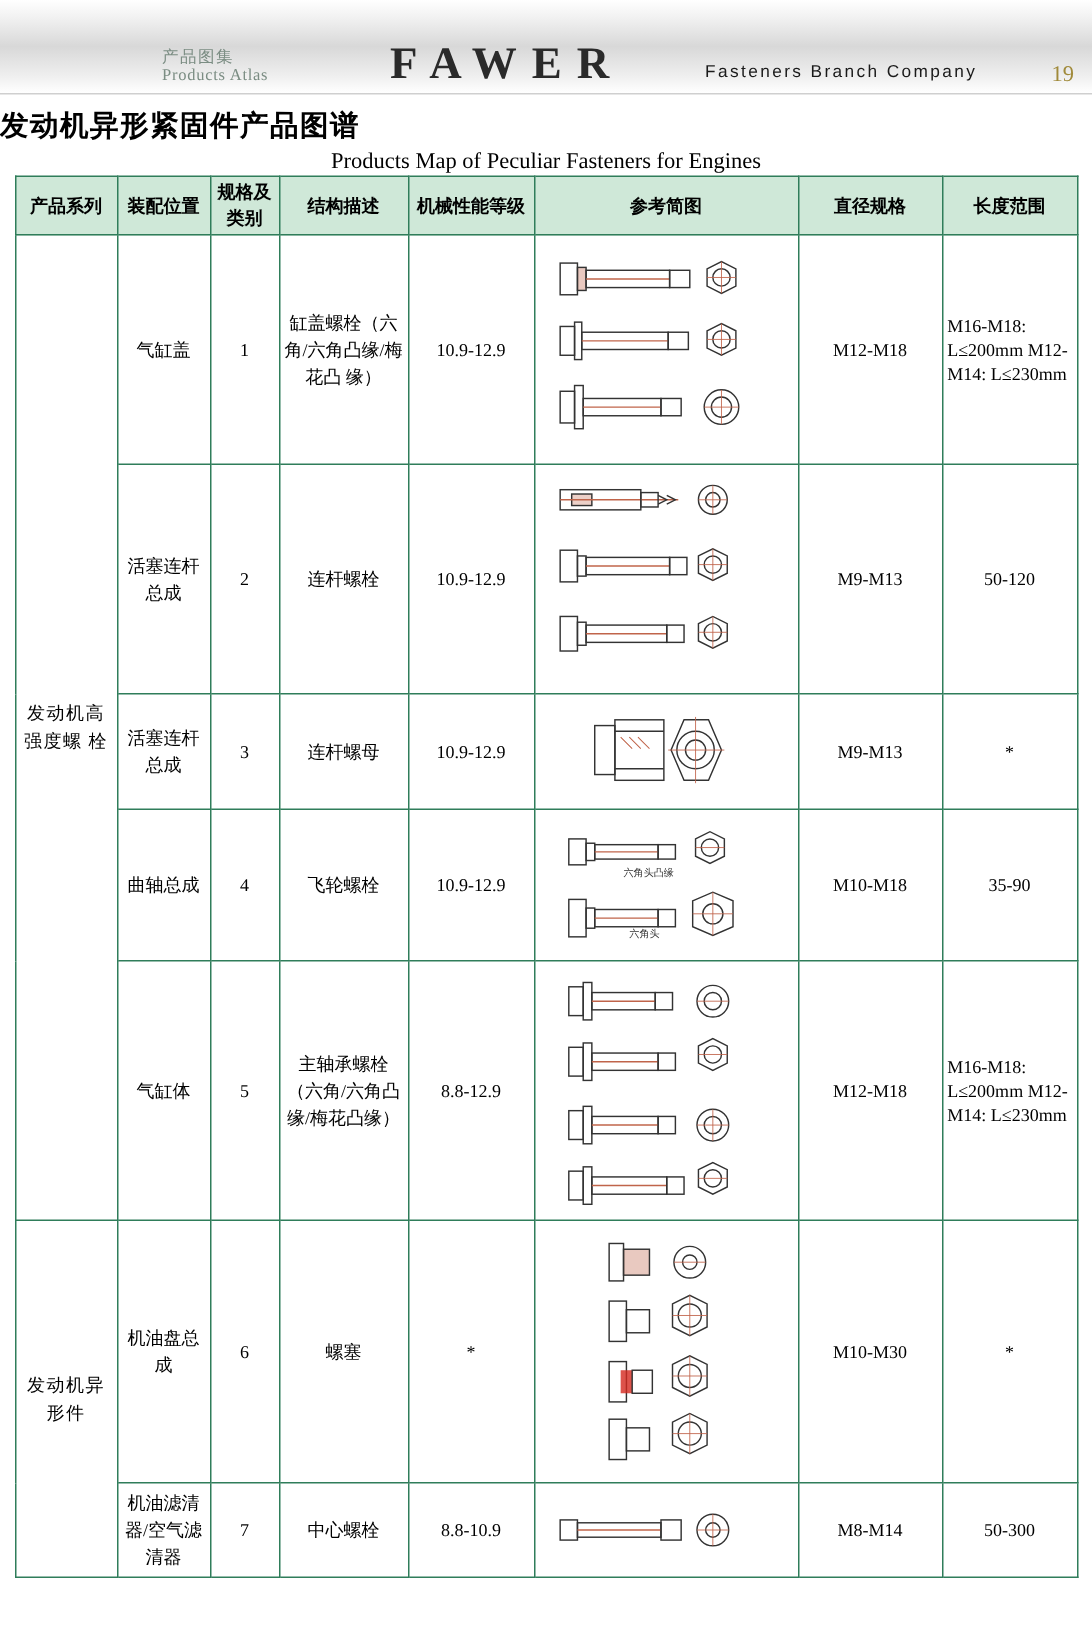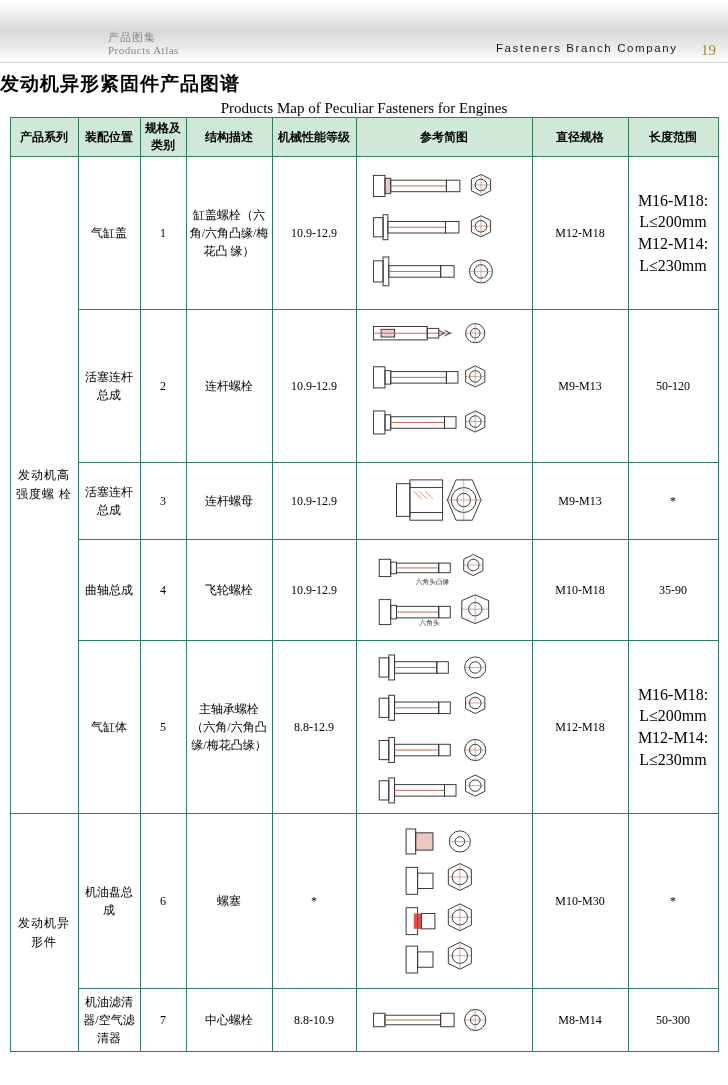--- a/index.html
+++ b/index.html
@@ -47,21 +47,21 @@
     left: 260px;
     top: 26px;
     font-size: 30px;
     font-weight: bold;
     letter-spacing: 10px;
     color: #2a2a2a;
     font-family: "Liberation Serif", serif;
   }
   .company {
     position: absolute;
-    left: 496px;
+    left: 470px;
     top: 42px;
     font-size: 11.5px;
     letter-spacing: 1.6px;
     color: #1a1a1a;
     font-family: "Liberation Sans", sans-serif;
   }
   .page-num {
     position: absolute;
     right: 12px;
     top: 42px;
@@ -132,39 +132,40 @@
     line-height: 1.5;
   }
   td.grade-cell,
   td.dia-cell,
   td.len-cell {
     font-size: 12.5px;
     font-family: "Liberation Serif", serif;
   }
   td.len-cell .multi {
     line-height: 1.35;
-    font-size: 16px;
-    text-align: center;
+    font-size: 12px;
+    text-align: left;
     display: inline-block;
   }
   td.diagram-cell {
     padding: 4px 2px;
   }
   .diagram-wrap {
     display: block;
     width: 100%;
   }
   .star { font-size: 13px; }
 </style>
 </head>
 <body>
 
 <div class="header-band">
   <div class="atlas-zh">产品图集</div>
   <div class="atlas-en">Products Atlas</div>
+  <div class="brand">FAWER</div>
   <div class="company">Fasteners Branch Company</div>
   <div class="page-num">19</div>
 </div>
 
 <div class="title-zh">发动机异形紧固件产品图谱</div>
 <div class="title-en">Products Map of Peculiar Fasteners for Engines</div>
 
 <table class="fastener-table">
   <colgroup>
     <col class="c-series">

